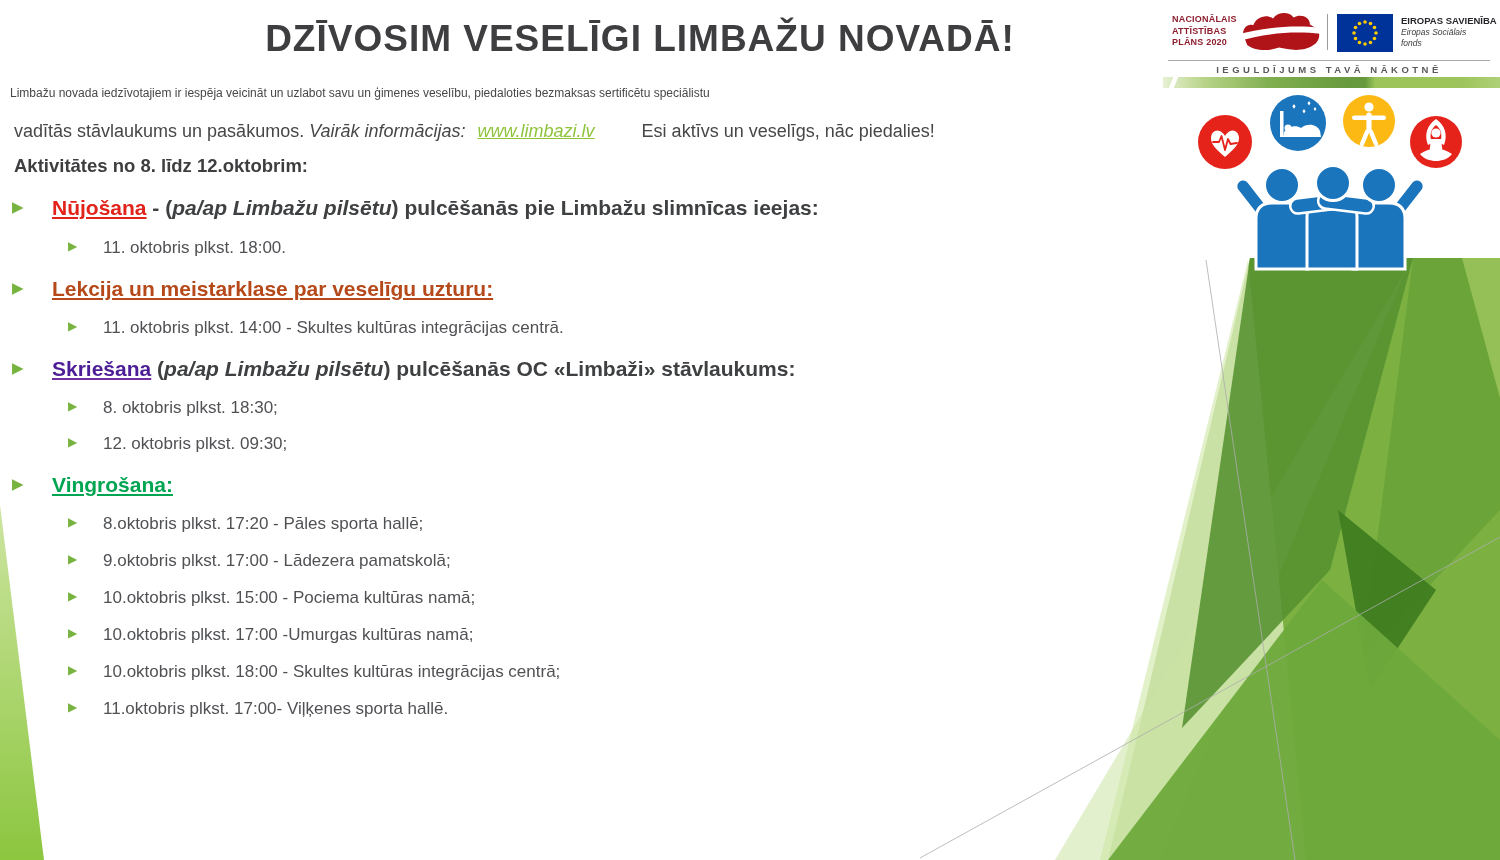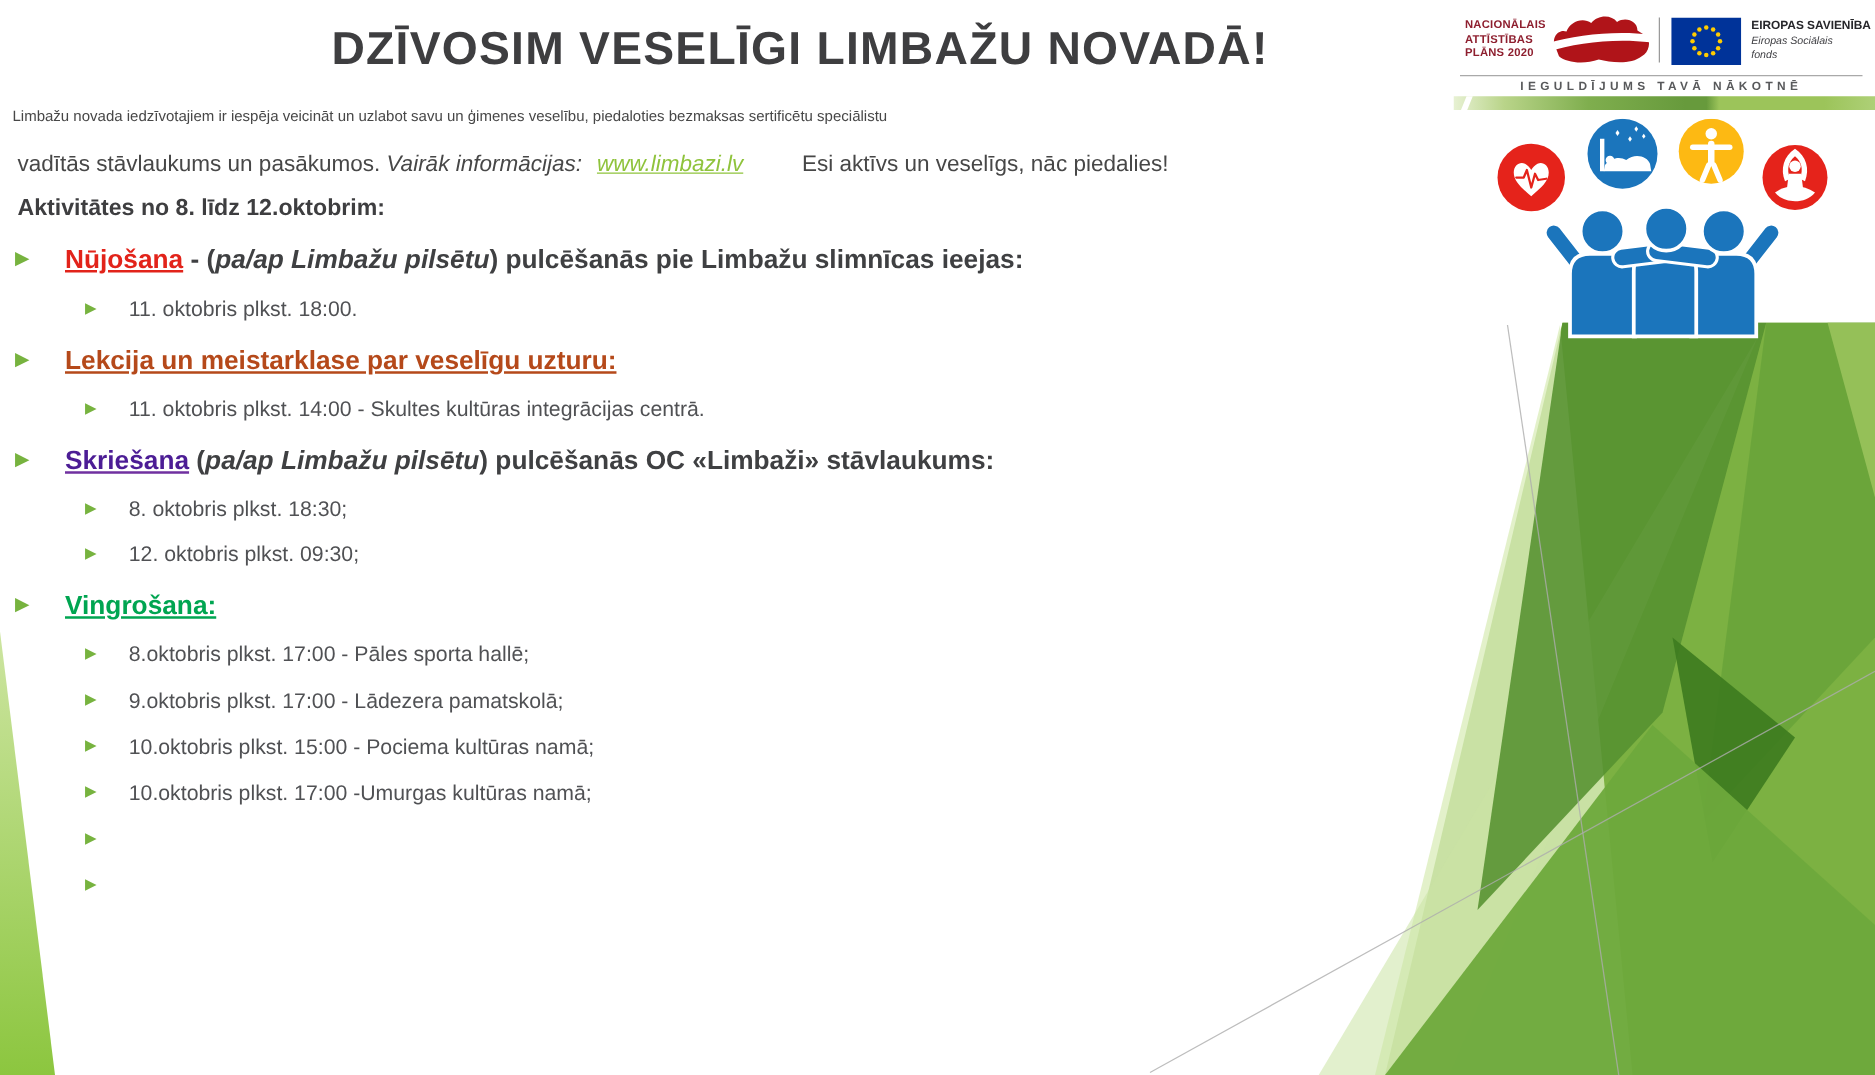--- a/index.html
+++ b/index.html
@@ -129,39 +129,41 @@
   <span class="tri">▶</span>
   <span>12. oktobris plkst. 09:30;</span>
 </div>
 
 <div class="row main" style="top:473px">
   <span class="tri">▶</span>
   <span class="aname c4">Vingrošana:</span>
 </div>
 <div class="row sub" style="top:514px">
   <span class="tri">▶</span>
-  <span>8.oktobris plkst. 17:00 -  Pāles sporta hallē;</span>
+  <span>8.oktobris plkst. 17:20 -  Pāles sporta hallē;</span>
 </div>
 <div class="row sub" style="top:551px">
   <span class="tri">▶</span>
   <span>9.oktobris plkst. 17:00 - Lādezera pamatskolā;</span>
 </div>
 <div class="row sub" style="top:588px">
   <span class="tri">▶</span>
   <span>10.oktobris plkst. 15:00 - Pociema kultūras namā;</span>
 </div>
 <div class="row sub" style="top:625px">
   <span class="tri">▶</span>
   <span>10.oktobris plkst. 17:00 -Umurgas kultūras namā;</span>
 </div>
 <div class="row sub" style="top:662px">
   <span class="tri">▶</span>
+  <span>10.oktobris plkst. 18:00 - Skultes kultūras integrācijas centrā;</span>
 </div>
 <div class="row sub" style="top:699px">
   <span class="tri">▶</span>
+  <span>11.oktobris plkst. 17:00- Viļķenes sporta hallē.</span>
 </div>
 
 <div class="abs nap">
   <div>NACIONĀLAIS</div>
   <div>ATTĪSTĪBAS</div>
   <div>PLĀNS 2020</div>
 </div>
 
 <svg class="abs latvia" width="86" height="46" viewBox="0 0 100 52">
   <path d="M10,32 C5,24 12,14 20,17 C23,8 35,3 43,9 C49,1 62,1 67,8 C75,3 86,7 86,16 L94,21 C99,26 97,36 90,40 C80,48 62,46 50,43 C36,48 20,46 13,40 Z" fill="#b01419"></path>

